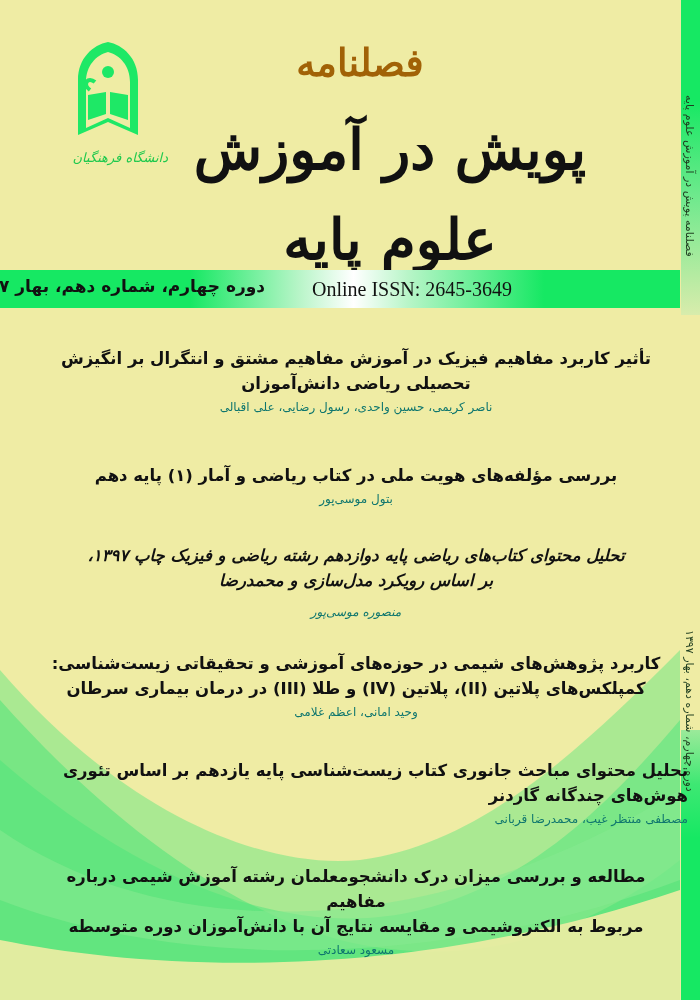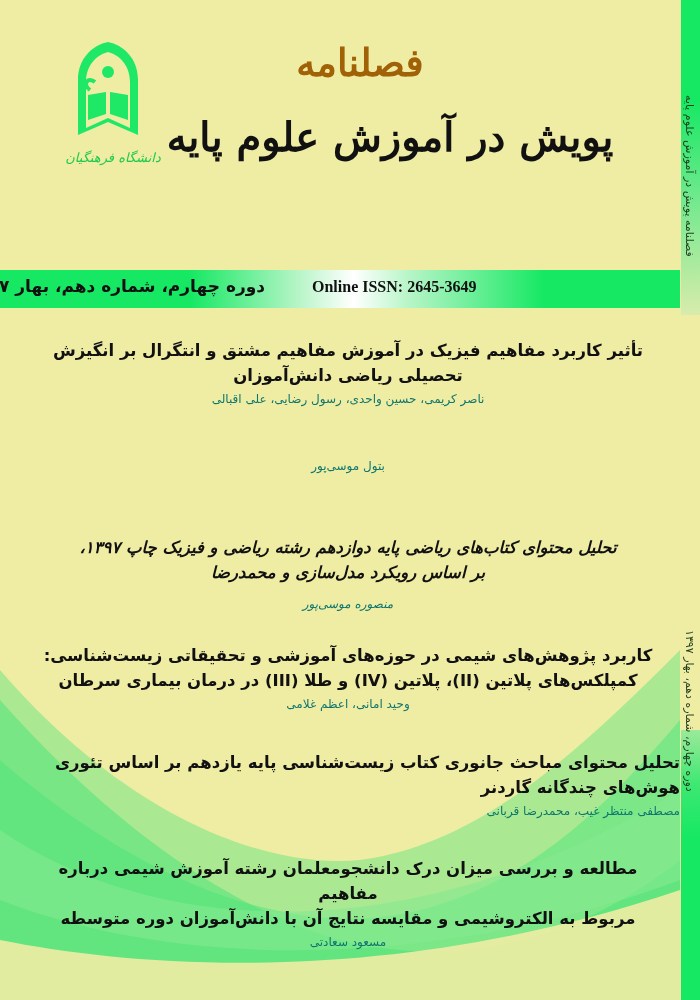--- a/index.html
+++ b/index.html
@@ -16,41 +16,41 @@
     .spine-grad { position: absolute; left: 681px; top: 100px; width: 19px; height: 215px;
       background: linear-gradient(to bottom, #16e863 0%, #6fe98d 45%, #d8ecac 100%); }
     .spine-bottom-bar { position: absolute; left: 681px; top: 730px; width: 19px; height: 270px;
       background: linear-gradient(to bottom, #9bea9a 0%, #3ee873 20%, #16e863 40%, #16e863 100%); }
     .spine-text { position: absolute; writing-mode: vertical-rl; font-size: 11px; color: #1f3d1f; white-space: nowrap; }
     .spine-title { left: 683px; top: 95px; height: 220px; }
     .spine-issue { left: 683px; top: 630px; height: 240px; }
 
     
     .logo { position: absolute; left: 68px; top: 40px; width: 80px; height: 100px; }
-    .logo-caption { position: absolute; left: 58px; top: 150px; width: 110px; text-align: center;
+    .logo-caption { position: absolute; left: 58px; top: 150px; width: 110px; text-align: right;
       font-size: 13px; color: #1ec94d; font-style: italic; direction: rtl; }
 
     
     .mag-label { position: absolute; left: 290px; top: 40px; width: 140px; text-align: center;
       font-family: "DejaVu Serif", serif; font-weight: bold; font-size: 38px; color: #a16207; direction: rtl; }
     .mag-title { position: absolute; left: 150px; top: 105px; width: 480px; text-align: center;
-      font-family: "DejaVu Serif", serif; font-weight: bold; font-size: 40px; color: #111; direction: rtl; line-height: 1.6; }
+      font-family: "DejaVu Serif", serif; font-weight: bold; font-size: 56px; color: #111; direction: rtl; line-height: 1.6; }
 
     
     .banner { position: absolute; left: 0; top: 270px; width: 680px; height: 38px;
       background: linear-gradient(to right, #16e863 0%, #16e863 28%, #b8f5c8 44%, #ffffff 52%, #b8f5c8 60%, #16e863 80%, #16e863 100%); }
     .banner-issue { position: absolute; right: 435px; top: 276px; font-size: 17px; font-weight: bold; color: #111; direction: rtl; white-space: nowrap; }
-    .banner-issn { position: absolute; left: 312px; top: 278px; font-family: "Liberation Serif", serif; font-size: 16px; font-weight: bold; color: #111; white-space: nowrap; }
+    .banner-issn { position: absolute; left: 312px; top: 278px; font-family: "Liberation Serif", serif; font-size: 20px; font-weight: normal; color: #111; white-space: nowrap; }
 
     
     .waves { position: absolute; left: 0; top: 640px; width: 680px; height: 360px; }
 
     
     .articles { position: absolute; left: 20px; top: 330px; width: 640px; direction: rtl; }
-    .article { text-align: center; margin: 8px; }
+    .article { text-align: center; margin: 16px; }
     .article-title { font-size: 16.5px; font-weight: bold; color: #111; line-height: 25px; }
     .article-authors { font-size: 12px; color: #0f766e; line-height: 22px; }
     .a1 { position: absolute; top: 0; left: 0; width: 640px; }
     .a2 { position: absolute; top: 117px; left: 0; width: 640px; }
     .a3 { position: absolute; top: 197px; left: 0; width: 640px; font-style: italic; }
     .a4 { position: absolute; top: 305px; left: 0; width: 640px; }
     .a5 { position: absolute; top: 412px; left: 12px; width: 640px; text-align: right; }
     .a6 { position: absolute; top: 518px; left: 0; width: 640px; }
     .title-line { display: block; }
   </style>
@@ -94,20 +94,23 @@
   <div class="articles">
     <div class="article a1">
       <div class="article-title">
         <span class="title-line">تأثیر کاربرد مفاهیم فیزیک در آموزش مفاهیم مشتق و انتگرال بر انگیزش</span>
         <span class="title-line">تحصیلی ریاضی دانش‌آموزان</span>
       </div>
       <div class="article-authors">ناصر کریمی، حسین واحدی، رسول رضایی، علی اقبالی</div>
     </div>
 
     <div class="article a2">
+      <div class="article-title">
+        <span class="title-line">بررسی مؤلفه‌های هویت ملی در کتاب ریاضی و آمار (۱) پایه دهم</span>
+      </div>
       <div class="article-authors">بتول موسی‌پور</div>
     </div>
 
     <div class="article a3">
       <div class="article-title">
         <span class="title-line">تحلیل محتوای کتاب‌های ریاضی پایه دوازدهم رشته ریاضی و فیزیک چاپ ۱۳۹۷،</span>
         <span class="title-line">بر اساس رویکرد مدل‌سازی و محمدرضا</span>
       </div>
       <div class="article-authors" style="margin-top:8px">منصوره موسی‌پور</div>
     </div>

